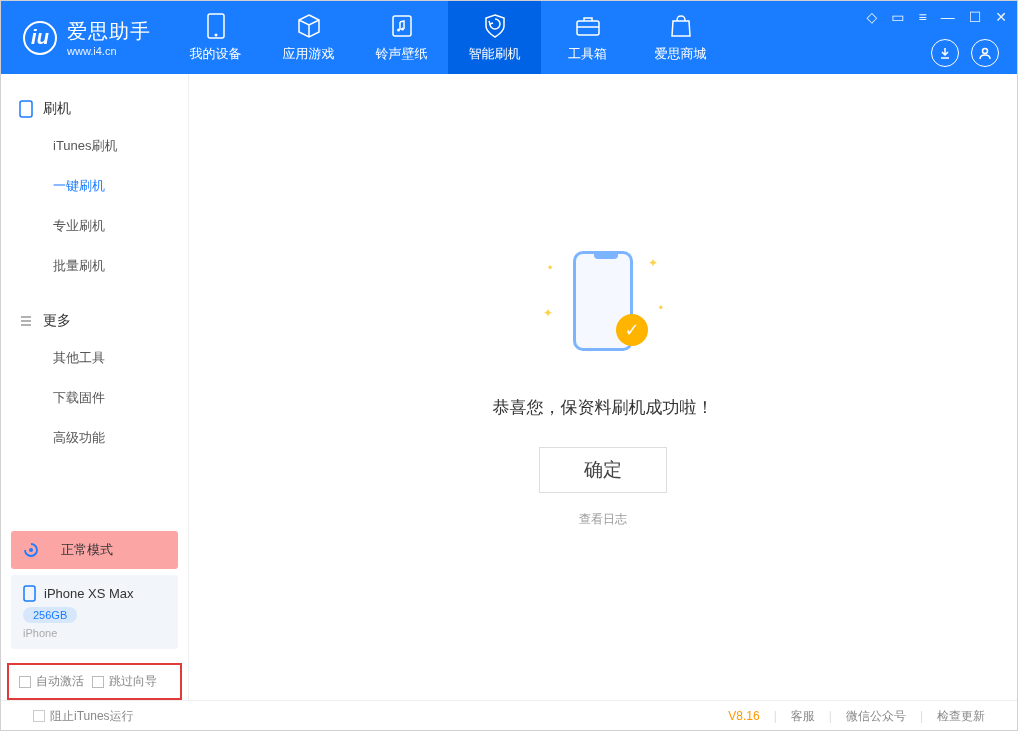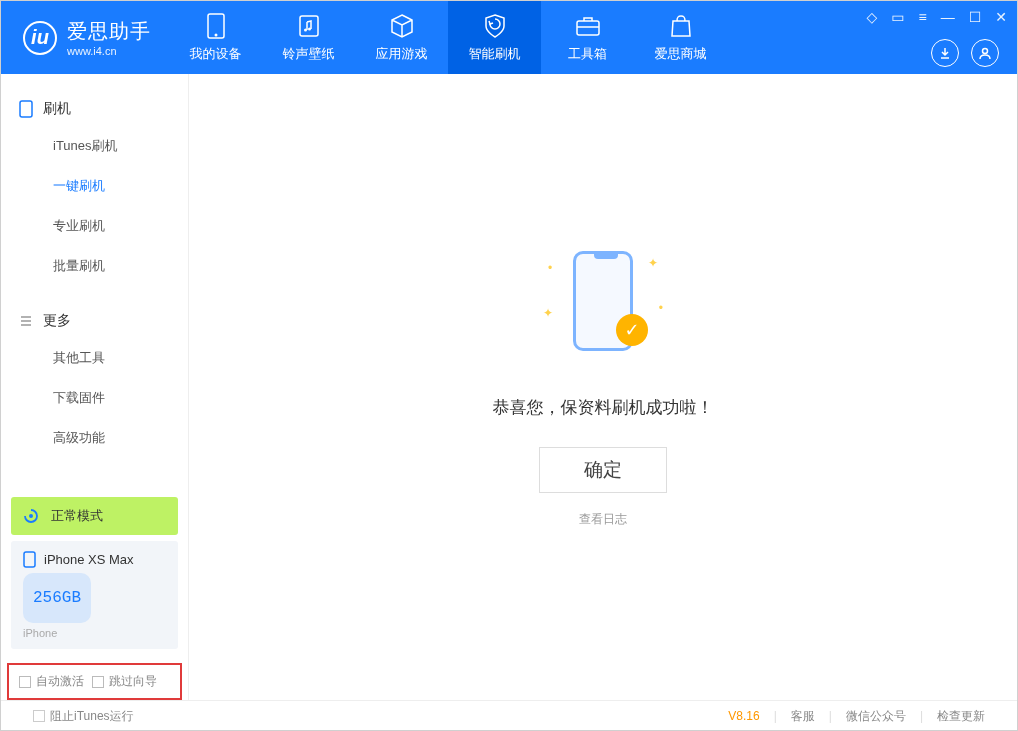--- a/index.html
+++ b/index.html
@@ -18,24 +18,24 @@
 .win-ctrl span { cursor: pointer; opacity: .9; }
 .hdr-icons { position: absolute; right: 18px; top: 38px; display: flex; gap: 12px; }
 .circ { width: 28px; height: 28px; border: 1.6px solid #fff; border-radius: 50%; display: flex; align-items: center; justify-content: center; cursor: pointer; }
 .body { display: flex; height: 626px; }
 .sidebar { width: 188px; border-right: 1px solid #eee; display: flex; flex-direction: column; }
 .sb-sec { padding-top: 18px; }
 .sb-hdr { display: flex; align-items: center; gap: 10px; padding: 8px 18px; font-size: 14px; color: #333; font-weight: 500; }
 .sb-item { padding: 11px 10px 11px 52px; font-size: 13px; color: #555; cursor: pointer; }
 .sb-item.active { color: #1a7cff; }
 .spacer { flex: 1; }
-.dev-box { background: #bef264; margin: 6px 10px; border-radius: 3px; padding: 10px 12px; font-size: 13px; display: flex; align-items: center; gap: 12px; color: #333; }
+.dev-box { background: #fca5a5; margin: 6px 10px; border-radius: 3px; padding: 10px 12px; font-size: 13px; display: flex; align-items: center; gap: 22px; color: #333; }
 .dev-box2 { background: #f2f5f9; margin: 0 10px 6px; border-radius: 3px; padding: 10px 12px; font-size: 13px; }
 .dev-name { color: #333; font-weight: 500; display: flex; align-items: center; gap: 8px; }
-.badge { background: #d7e7fb; color: #1a7cff; font-size: 16px; padding: 16px 10px; border-radius: 10px; display: inline-block; margin-top: 5px; font-family: Liberation Mono, monospace; }
+.badge { background: #d7e7fb; color: #1a7cff; font-size: 11px; padding: 2px 10px; border-radius: 10px; display: inline-block; margin-top: 5px; }
 .dev-sub { font-size: 11px; color: #aaa; margin-top: 4px; }
 .opt-row { border: 2px solid #e03a3a; margin: 8px 6px 0; padding: 8px 10px; display: flex; gap: 8px; font-size: 12px; color: #888; }
 .chk { display: flex; align-items: center; gap: 5px; cursor: pointer; }
 .chk .box { width: 12px; height: 12px; border: 1px solid #bbb; }
 .main { flex: 1; display: flex; flex-direction: column; align-items: center; justify-content: center; }
 .illus { width: 120px; height: 120px; position: relative; margin-bottom: 30px; }
 .phone { width: 60px; height: 100px; border: 3px solid #7db4ff; border-radius: 10px; position: absolute; left: 30px; top: 5px; background: #f5f9ff; }
 .notch { width: 24px; height: 5px; background: #7db4ff; border-radius: 0 0 4px 4px; position: absolute; left: 18px; top: 0; }
 .check { width: 32px; height: 32px; background: #ffb400; border-radius: 50%; position: absolute; right: 15px; bottom: 20px; display: flex; align-items: center; justify-content: center; color: #fff; font-size: 18px; }
 .spark { position: absolute; color: #ffd24d; font-size: 12px; }
@@ -66,36 +66,36 @@
       <div class="tab-icon">
           <svg width="18" height="26" viewBox="0 0 18 26">
             <rect x="1" y="1" width="16" height="24" rx="2" fill="none" stroke="#fff" stroke-width="1.5"></rect>
             <circle cx="9" cy="22" r="1.5" fill="#fff"></circle>
           </svg>
         </div>
       <span>我的设备</span>
     </div>
     <div class="tab">
       <div class="tab-icon">
+          <svg width="26" height="26" viewBox="0 0 26 26">
+            <path d="M13 2 L23 7 L23 19 L13 24 L3 19 L3 7 Z M3 7 L13 12 L23 7 M13 12 L13 24" fill="none" stroke="#fff" stroke-width="1.5"></path>
+          </svg>
+        </div>
+      <span>应用游戏</span>
+    </div>
+    <div class="tab">
+      <div class="tab-icon">
           <svg width="24" height="24" viewBox="0 0 24 24">
             <rect x="3" y="2" width="18" height="20" rx="2" fill="none" stroke="#fff" stroke-width="1.5"></rect>
             <path d="M10 8 L14 7 L14 15 M10 8 L10 16" stroke="#fff" stroke-width="1.5" fill="none"></path>
             <circle cx="8.5" cy="16" r="1.5" fill="#fff"></circle>
             <circle cx="12.5" cy="15" r="1.5" fill="#fff"></circle>
           </svg>
         </div>
       <span>铃声壁纸</span>
-    </div>
-    <div class="tab">
-      <div class="tab-icon">
-          <svg width="26" height="26" viewBox="0 0 26 26">
-            <path d="M13 2 L23 7 L23 19 L13 24 L3 19 L3 7 Z M3 7 L13 12 L23 7 M13 12 L13 24" fill="none" stroke="#fff" stroke-width="1.5"></path>
-          </svg>
-        </div>
-      <span>应用游戏</span>
     </div>
     <div class="tab active">
       <div class="tab-icon">
           <svg width="24" height="26" viewBox="0 0 24 26">
             <path d="M12 2 L21 5 L21 13 C21 19 12 24 12 24 C12 24 3 19 3 13 L3 5 Z" fill="none" stroke="#fff" stroke-width="1.5"></path>
             <path d="M12 6 A5 5 0 1 1 7 11" fill="none" stroke="#fff" stroke-width="1.5"></path>
             <path d="M6 8 L7 11 L10 10" fill="none" stroke="#fff" stroke-width="1.5"></path>
           </svg>
         </div>
       <span>智能刷机</span>

